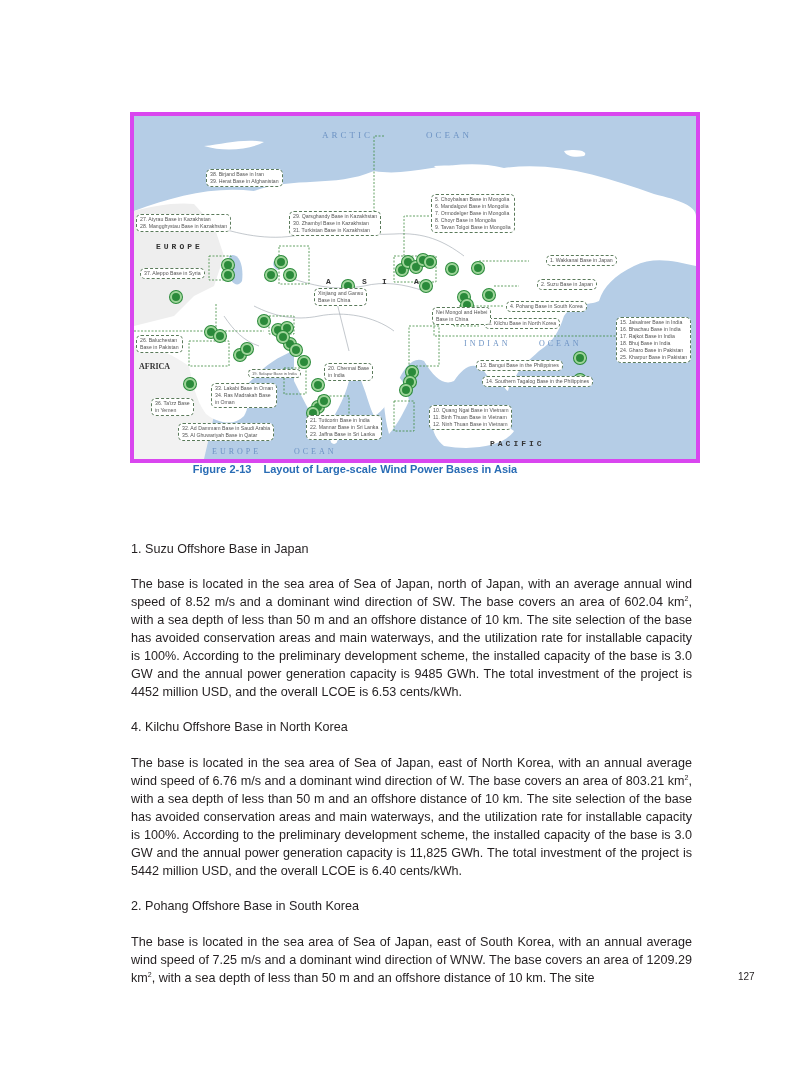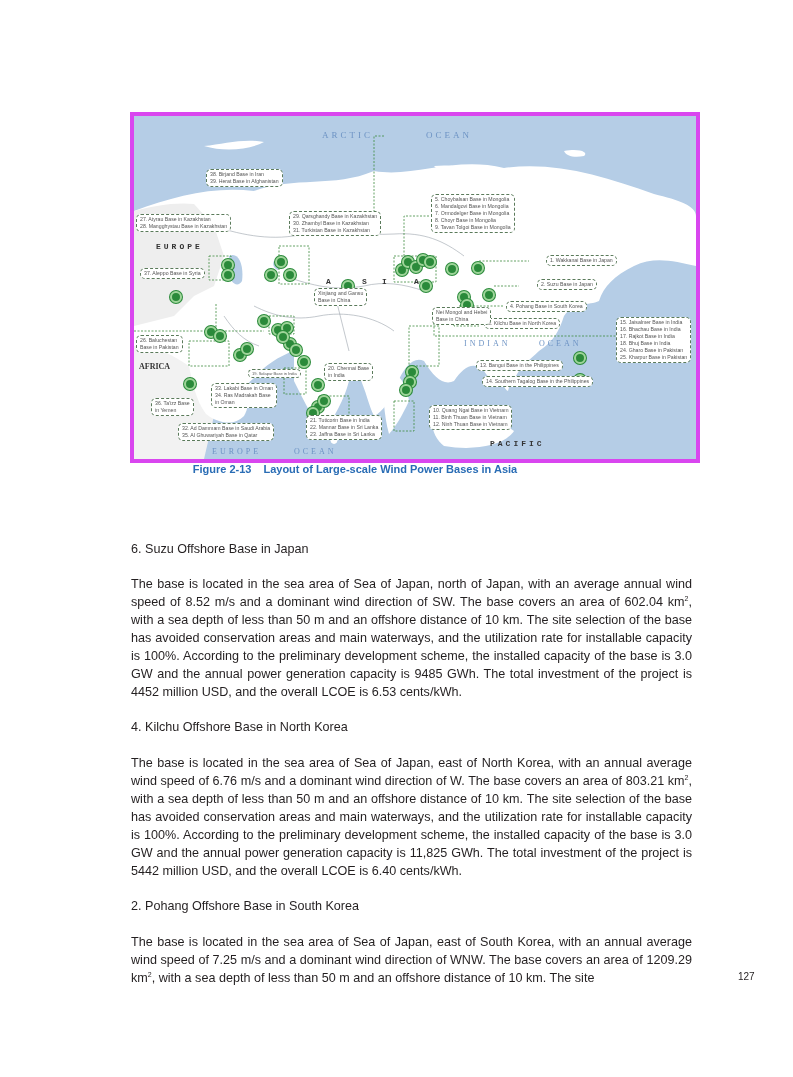--- a/index.html
+++ b/index.html
@@ -215,21 +215,21 @@
     <div>10. Quang Ngai Base in Vietnam</div>
     <div>11. Binh Thuan Base in Vietnam</div>
     <div>12. Ninh Thuan Base in Vietnam</div>
   </div>
 </div>
 
 <div class="caption">
   <span>Figure 2-13</span><span class="gap"></span><span>Layout of Large-scale Wind Power Bases in Asia</span>
 </div>
 
-<div class="heading" style="top:542px;">6. Suzu Offshore Base in Japan</div>
+<div class="heading" style="top:542px;">1. Suzu Offshore Base in Japan</div>
 <div class="para" style="top:575px;"><span>The base is located in the sea area of Sea of Japan, north of Japan, with an average annual wind speed of 8.52 m/s and a dominant wind direction of SW. The base covers an area of 602.04 km</span><sup>2</sup><span>, with a sea depth of less than 50 m and an offshore distance of 10 km. The site selection of the base has avoided conservation areas and main waterways, and the utilization rate for installable capacity is 100%. According to the preliminary development scheme, the installed capacity of the base is 3.0 GW and the annual power generation capacity is 9485 GWh. The total investment of the project is 4452 million USD, and the overall LCOE is 6.53 cents/kWh.</span></div>
 
 <div class="heading" style="top:720px;">4. Kilchu Offshore Base in North Korea</div>
 <div class="para" style="top:754px;"><span>The base is located in the sea area of Sea of Japan, east of North Korea, with an annual average wind speed of 6.76 m/s and a dominant wind direction of W. The base covers an area of 803.21 km</span><sup>2</sup><span>, with a sea depth of less than 50 m and an offshore distance of 10 km. The site selection of the base has avoided conservation areas and main waterways, and the utilization rate for installable capacity is 100%. According to the preliminary development scheme, the installed capacity of the base is 3.0 GW and the annual power generation capacity is 11,825 GWh. The total investment of the project is 5442 million USD, and the overall LCOE is 6.40 cents/kWh.</span></div>
 
 <div class="heading" style="top:899px;">2. Pohang Offshore Base in South Korea</div>
 <div class="para" style="top:933px;"><span>The base is located in the sea area of Sea of Japan, east of South Korea, with an annual average wind speed of 7.25 m/s and a dominant wind direction of WNW. The base covers an area of 1209.29 km</span><sup>2</sup><span>, with a sea depth of less than 50 m and an offshore distance of 10 km. The site</span></div>
 
 <div class="pageno">127</div>
 

